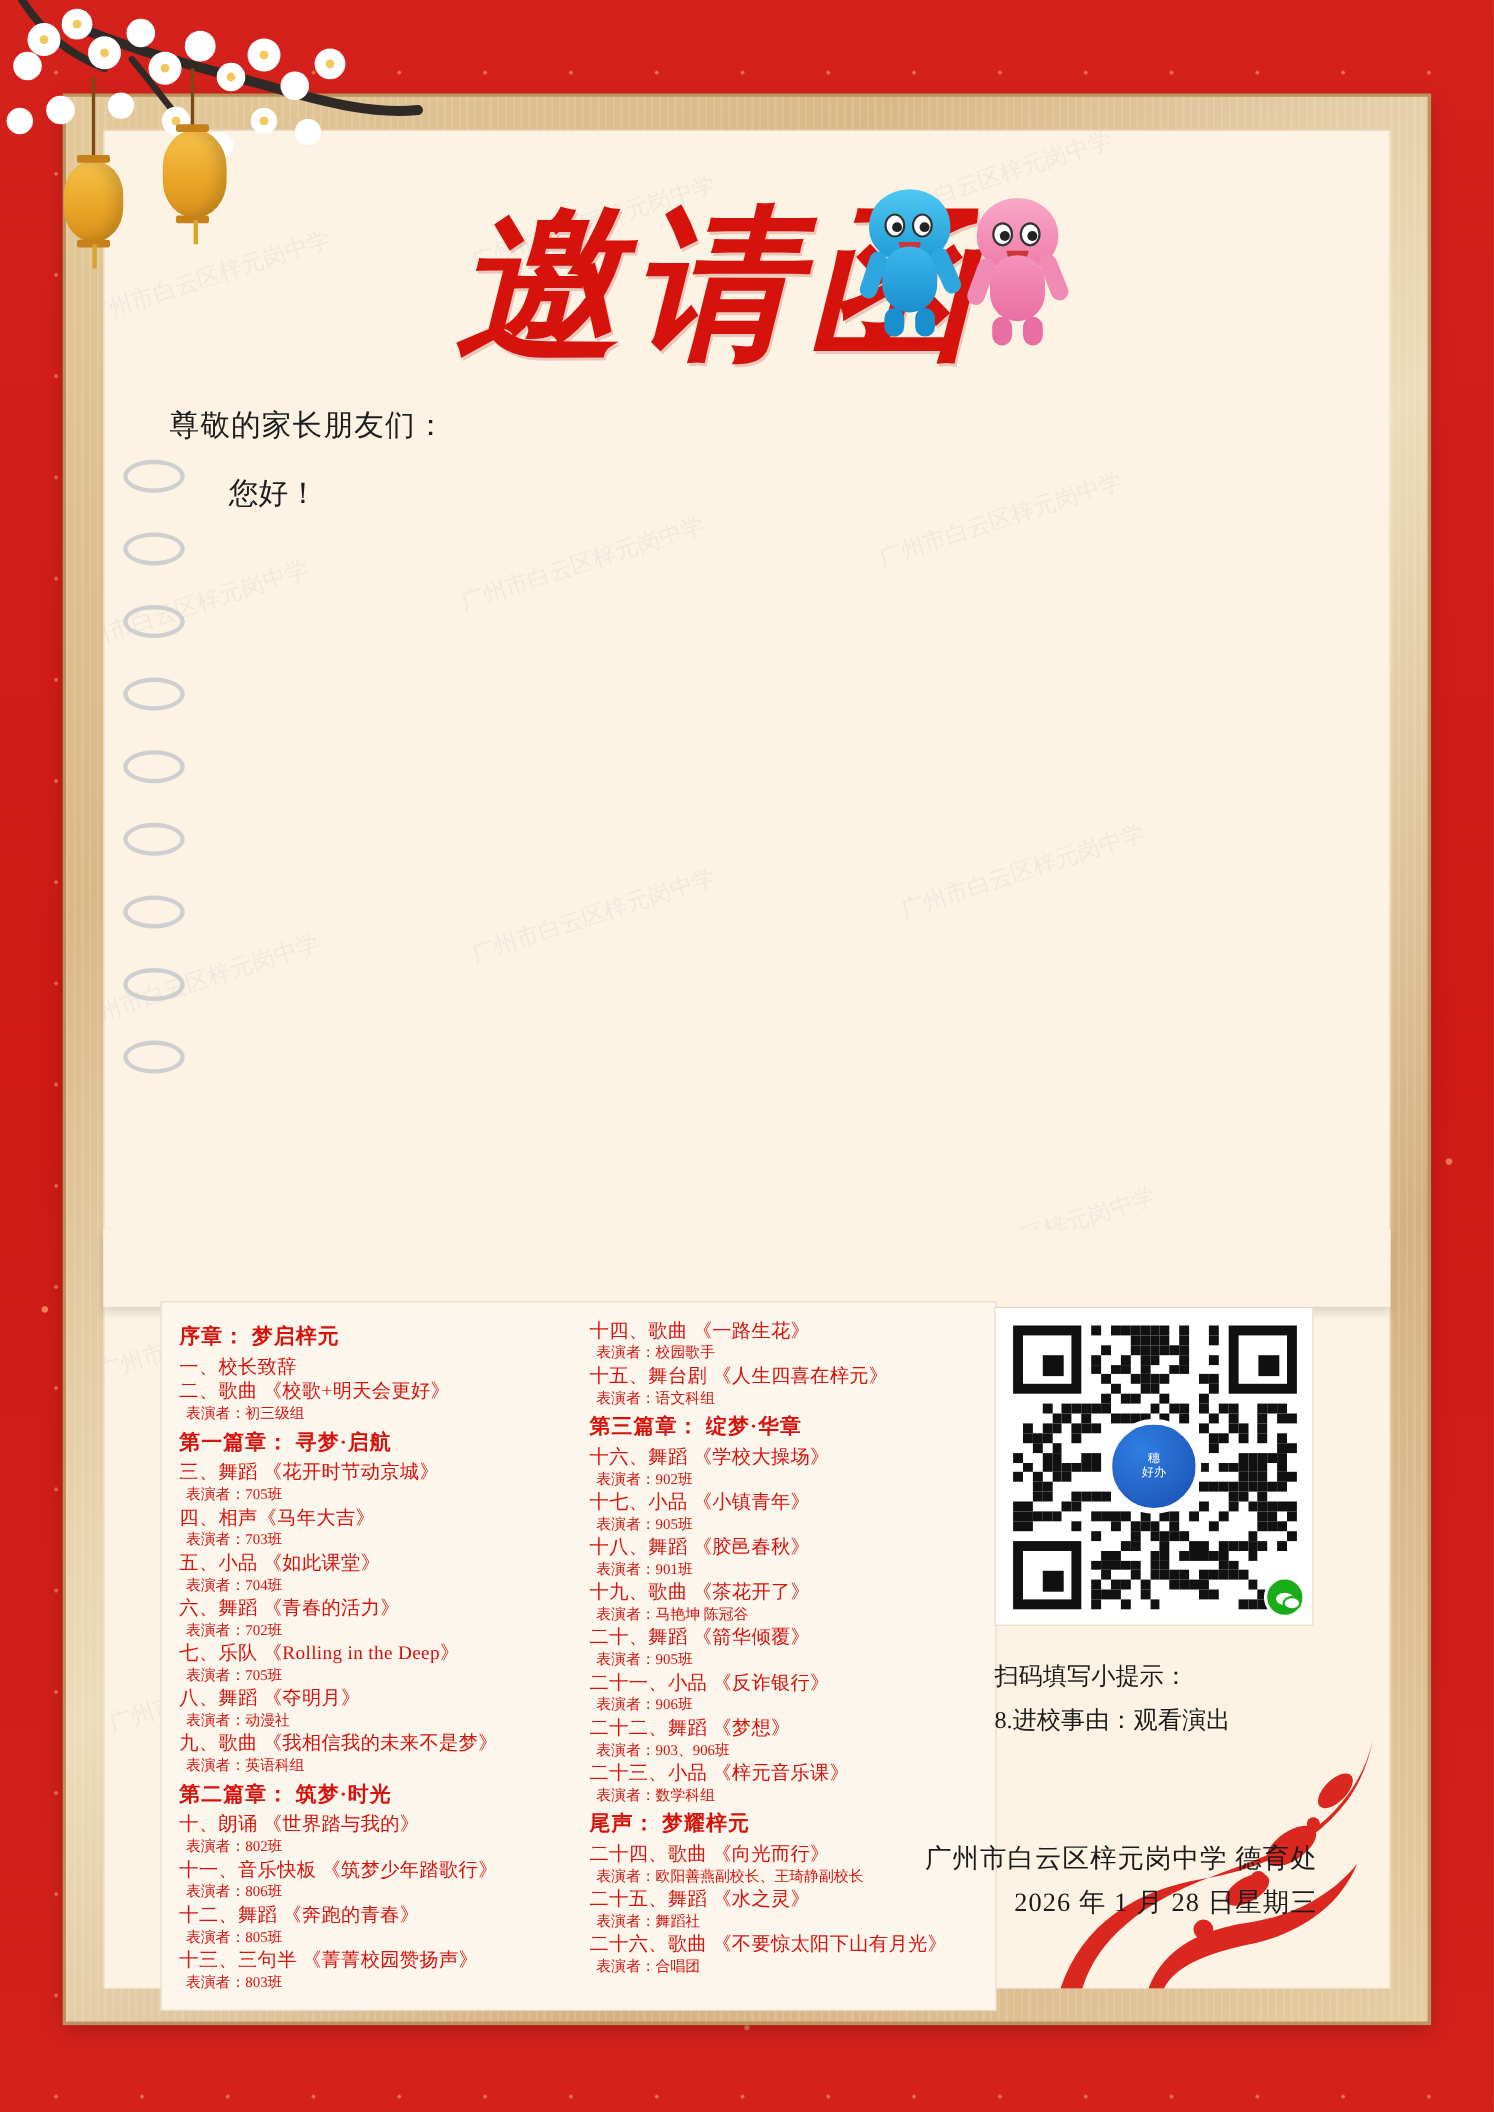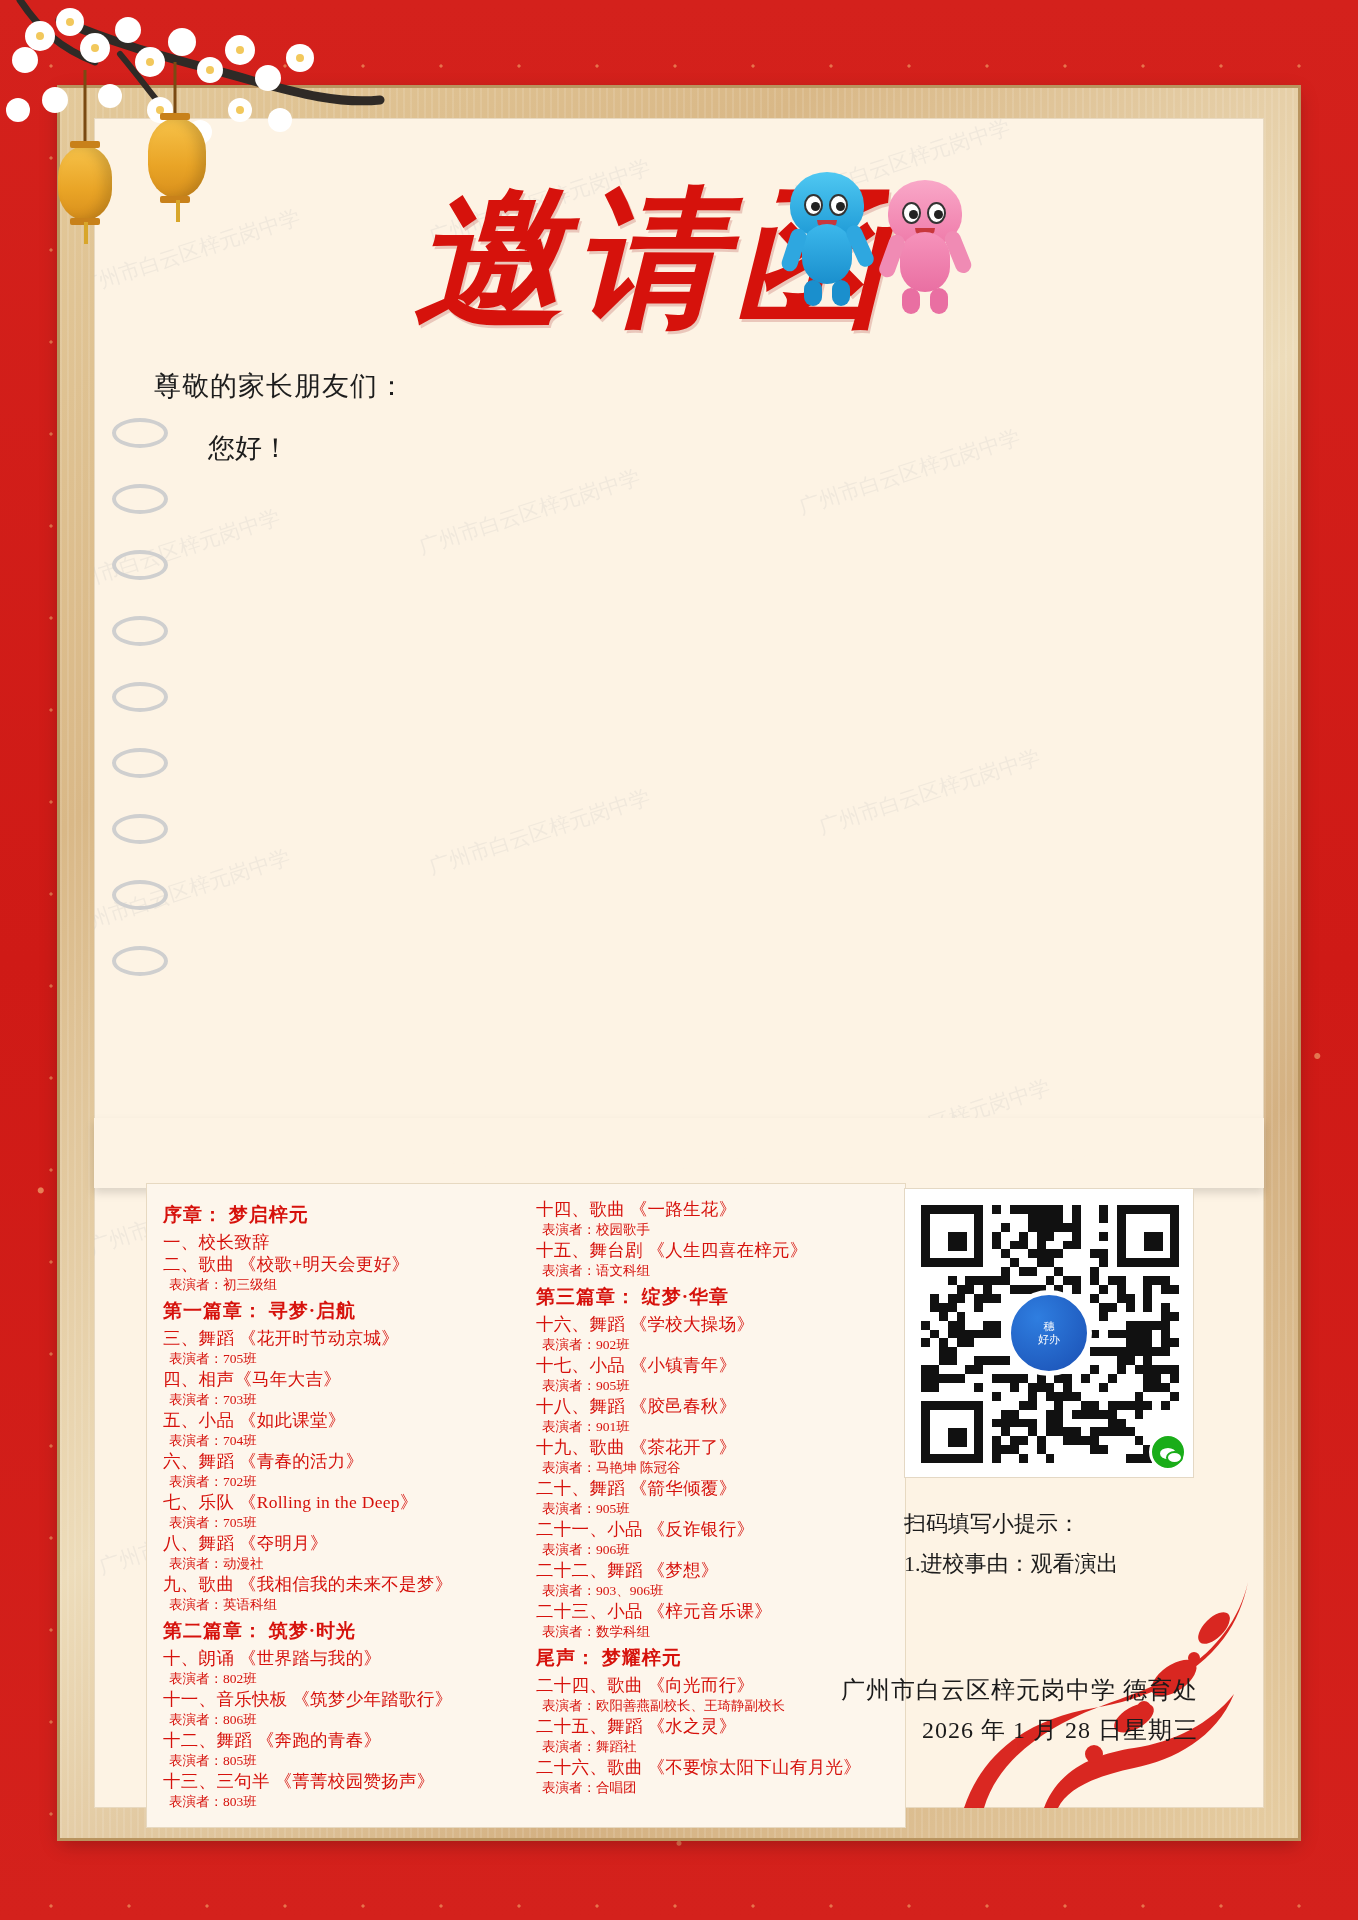--- a/index.html
+++ b/index.html
@@ -654,21 +654,21 @@
             <div class="qr-cell" style="left: 249.103px; top: 249.103px; width: 8.89655px; height: 8.89655px;"></div>
           </div>
         <div class="qr-logo">
           <span>穗</span>
           <span>好办</span>
         </div>
         <div class="qr-wechat"></div>
       </div>
       <div class="tips">
         <div>扫码填写小提示：</div>
-        <div>1.进校事由：观看演出</div>
+        <div>8.进校事由：观看演出</div>
       </div>
     </div>
 
     <div class="flourish">
       <svg width="420" height="250" viewBox="0 0 420 250">
         <g fill="#d6120c" opacity="0.9">
           <path d="M120,250 C140,190 190,160 250,150 C300,142 350,120 380,80 C392,64 400,44 404,24 C396,60 372,92 340,112 C300,137 250,146 210,170 C176,190 150,216 140,250 Z"></path>
           <path d="M200,250 C214,212 250,196 290,190 C330,184 366,166 390,136 C372,180 330,202 290,210 C252,218 224,230 214,250 Z"></path>
           <ellipse cx="330" cy="120" rx="26" ry="13" transform="rotate(-35 330 120)"></ellipse>
           <ellipse cx="290" cy="160" rx="22" ry="11" transform="rotate(-30 290 160)"></ellipse>

